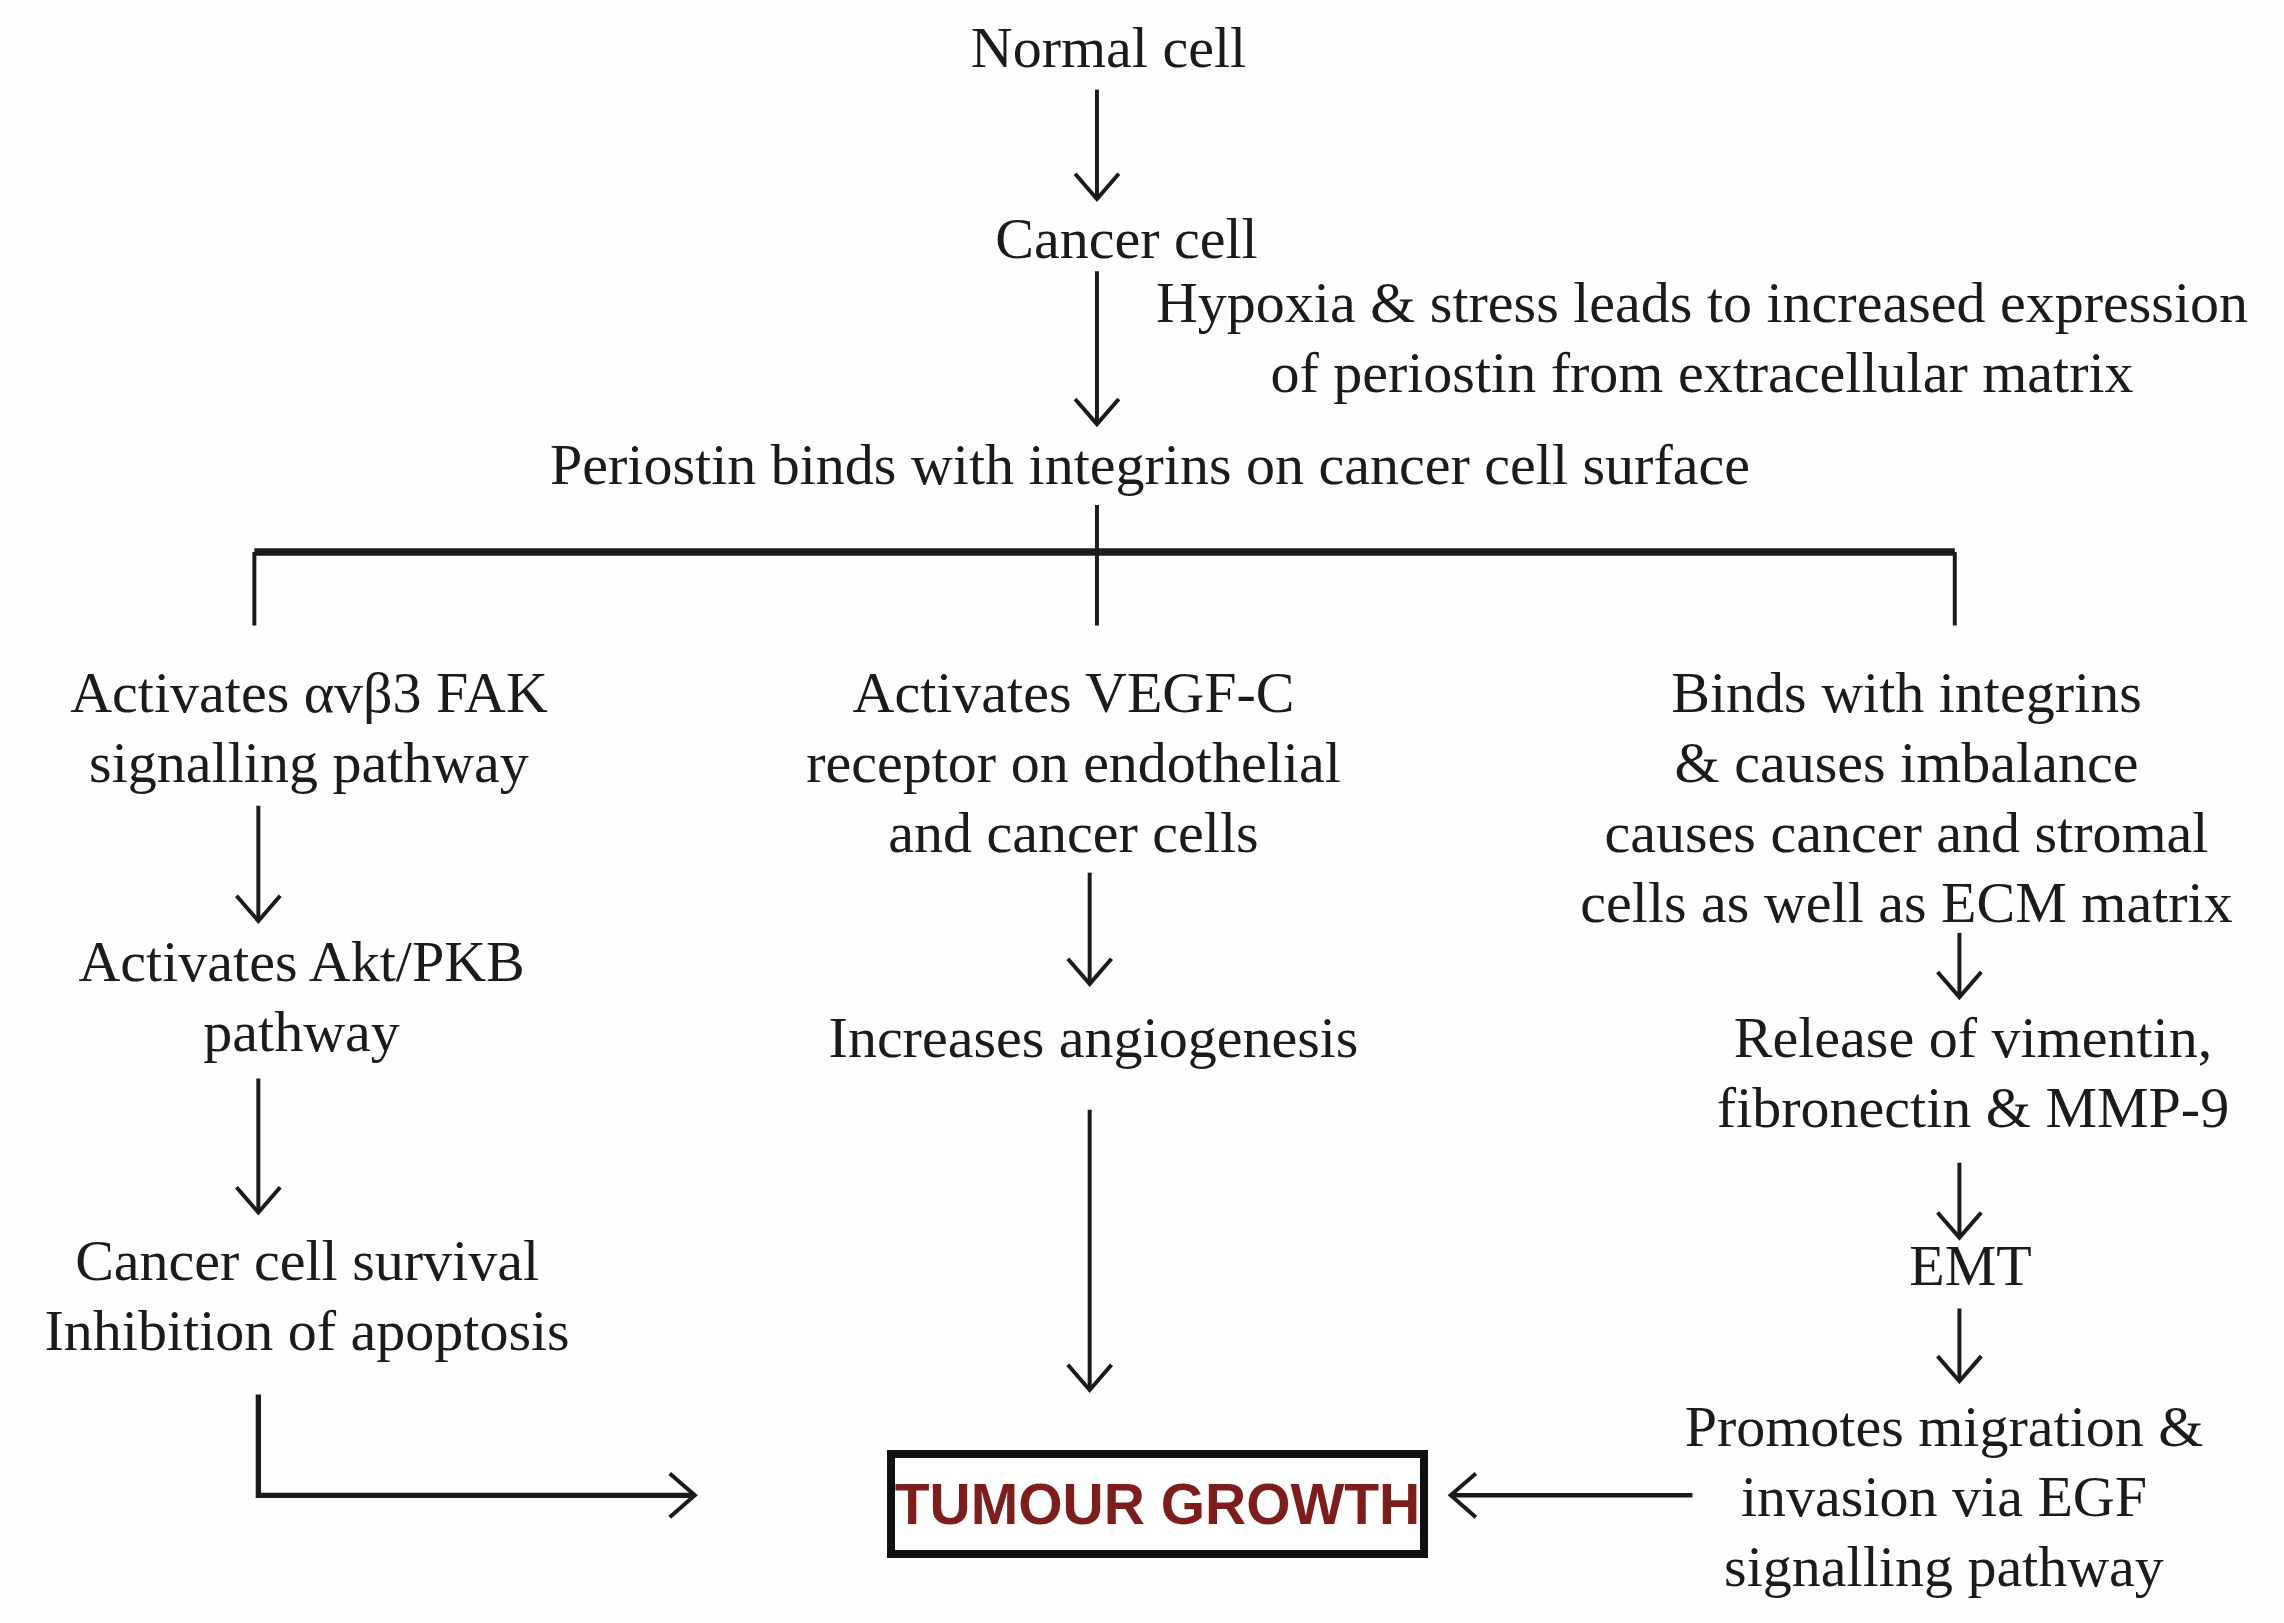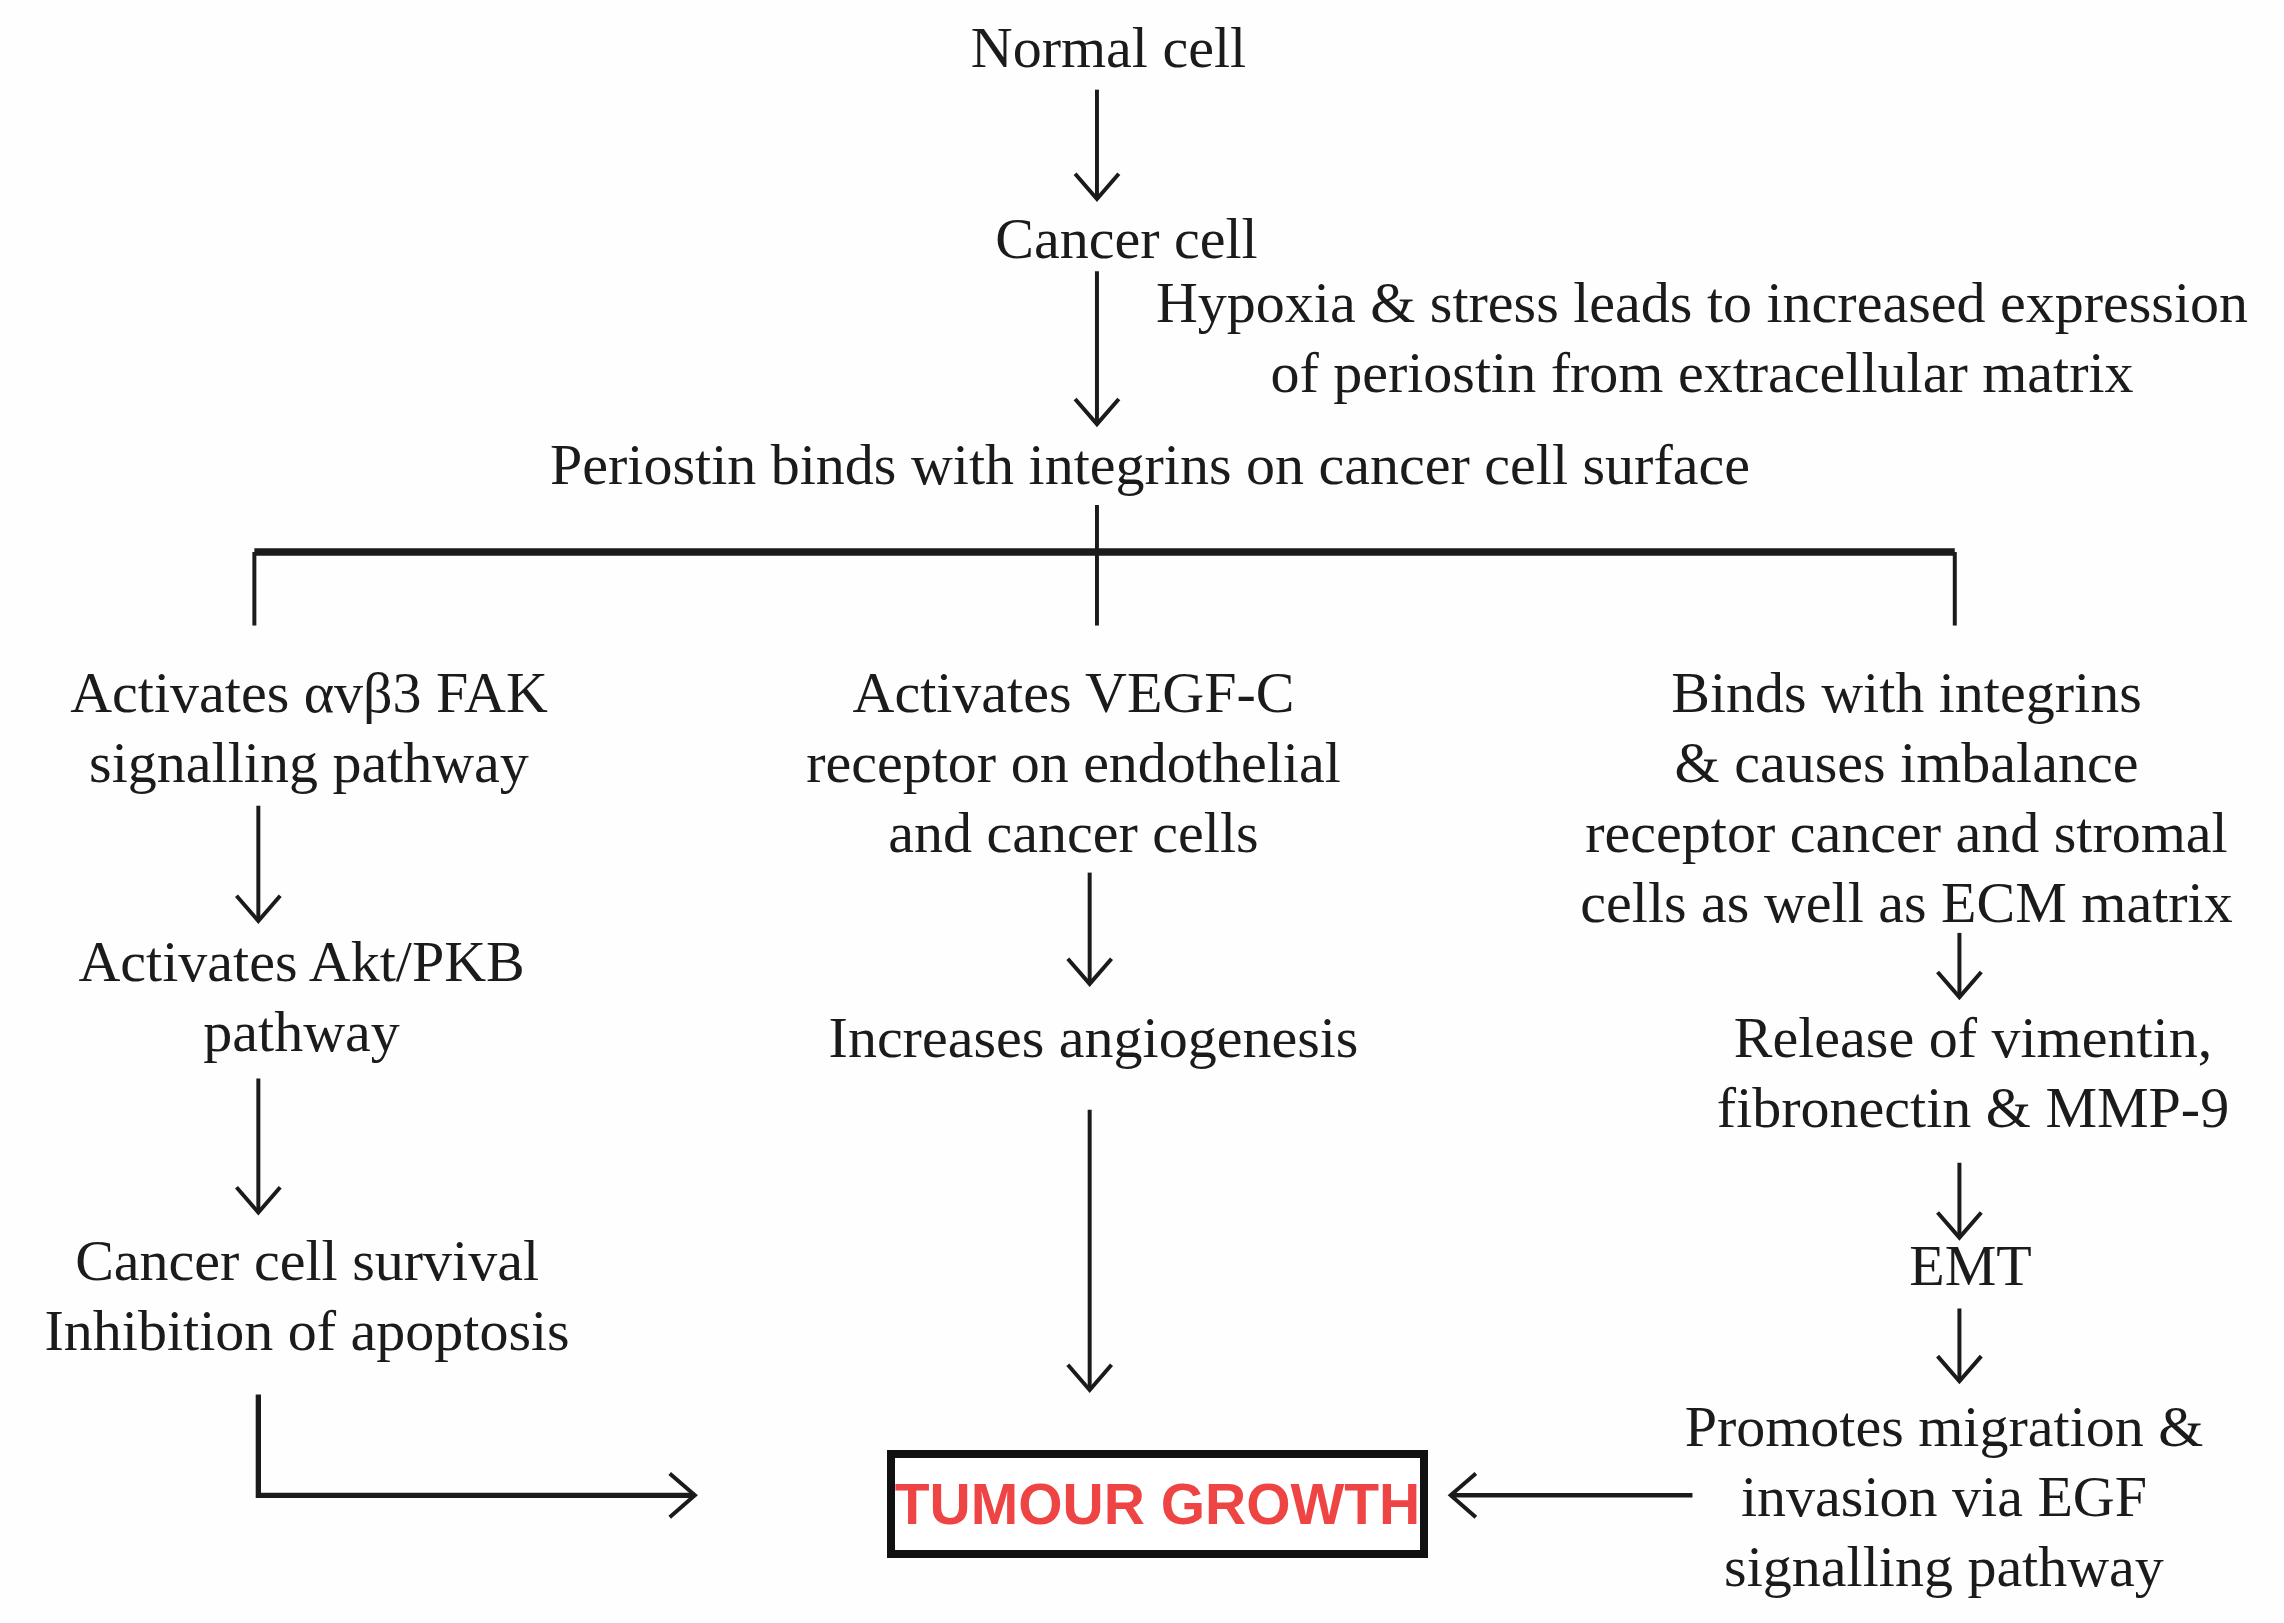--- a/index.html
+++ b/index.html
@@ -27,21 +27,21 @@
     left: 887px; top: 1450px;
     width: 541px; height: 108px;
     border: 8.6px solid #111111;
     background: #ffffff;
     box-sizing: border-box;
     display: flex; align-items: center; justify-content: center;
     font-family: "Liberation Sans", "DejaVu Sans", sans-serif;
     font-weight: 700;
     font-size: 57px;
     letter-spacing: 0px;
-    color: #ef4444;
+    color: #7f1d1d;
     white-space: nowrap;
   }
 </style>
 </head>
 <body>
 
 <div id="canvas">
 
   <svg id="wires" viewBox="0 0 3448 2451" xmlns="http://www.w3.org/2000/svg">
     <defs>
@@ -102,21 +102,21 @@
     <div class="ln">Activates VEGF-C</div>
     <div class="ln">receptor on endothelial</div>
     <div class="ln">and cancer cells</div>
   </div>
 
   <div class="node" style="left:782px; top:1003px; width:623px;">Increases angiogenesis</div>
 
   <div class="node" style="left:1529px; top:658px; width:755px;">
     <div class="ln">Binds with integrins</div>
     <div class="ln">&amp; causes imbalance</div>
-    <div class="ln">receptor cancer and stromal</div>
+    <div class="ln">causes cancer and stromal</div>
     <div class="ln">cells as well as ECM matrix</div>
   </div>
 
   <div class="node" style="left:1675px; top:1003px; width:596px;">
     <div class="ln">Release of vimentin,</div>
     <div class="ln">fibronectin &amp; MMP-9</div>
   </div>
 
   <div class="node" style="left:1838px; top:1231px; width:265px;">EMT</div>
 

